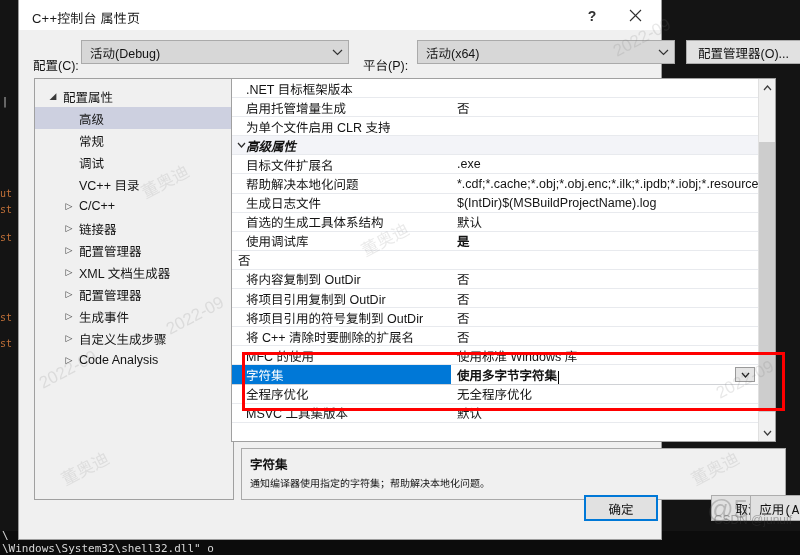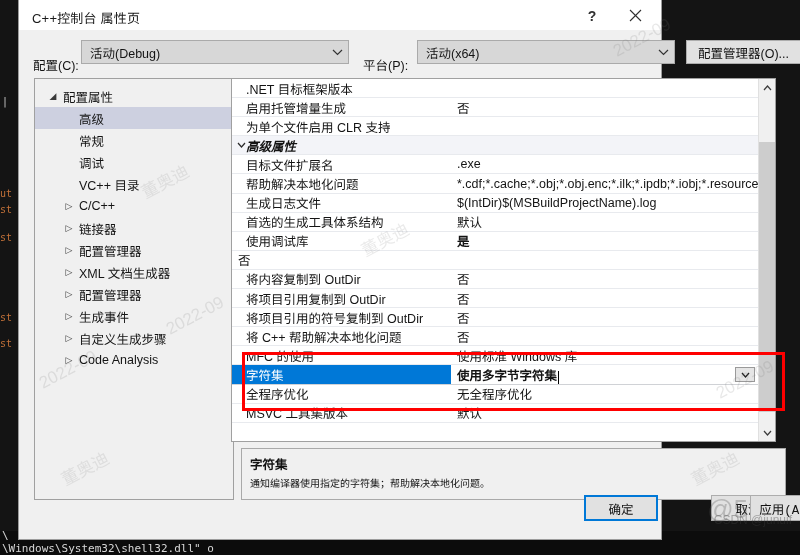--- a/index.html
+++ b/index.html
@@ -520,21 +520,21 @@
           </div>
           <div class="prop-row">
             <span class="pname">将项目引用复制到 OutDir</span>
             <span class="pval"><span>否</span></span>
           </div>
           <div class="prop-row">
             <span class="pname">将项目引用的符号复制到 OutDir</span>
             <span class="pval"><span>否</span></span>
           </div>
           <div class="prop-row">
-            <span class="pname">将 C++ 帮助解决本地化问题</span>
+            <span class="pname">将 C++ 清除时要删除的扩展名</span>
             <span class="pval"><span>否</span></span>
           </div>
           <div class="prop-row">
             <span class="pname">MFC 的使用</span>
             <span class="pval"><span>使用标准 Windows 库</span></span>
           </div>
           <div class="prop-row bold-val selected">
             <span class="pname">字符集</span>
             <span class="pval"><span>使用多字节字符集</span><span class="caret"></span></span>
             <span id="inline-combo-btn">

